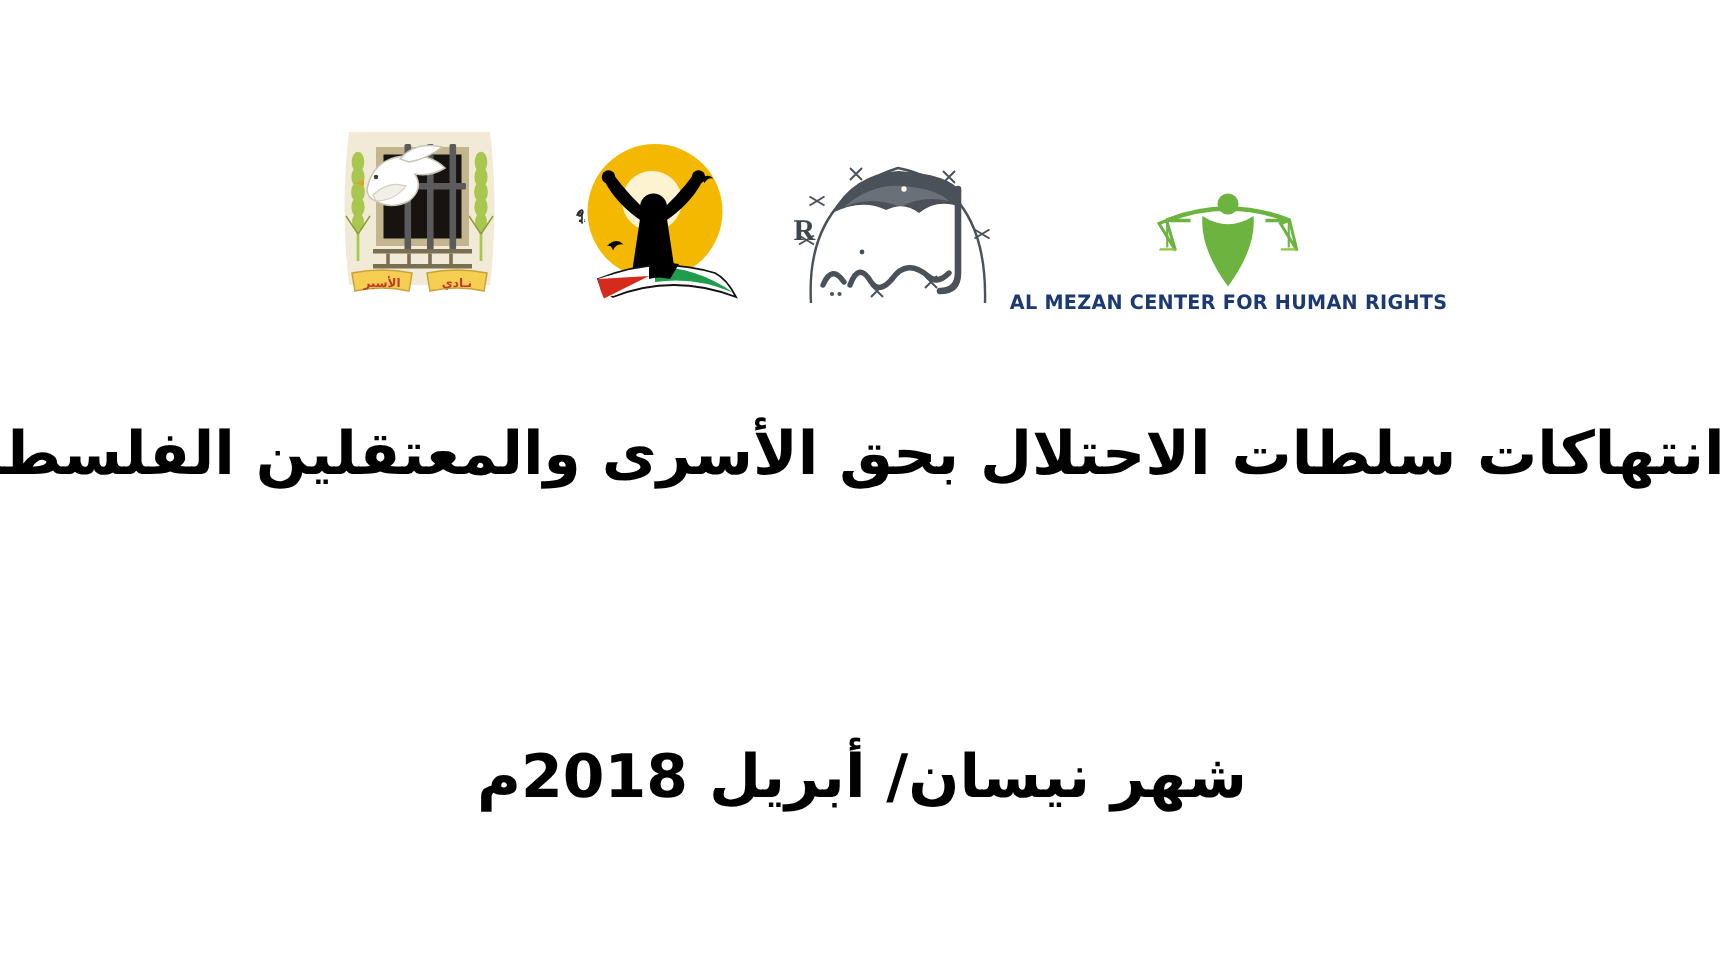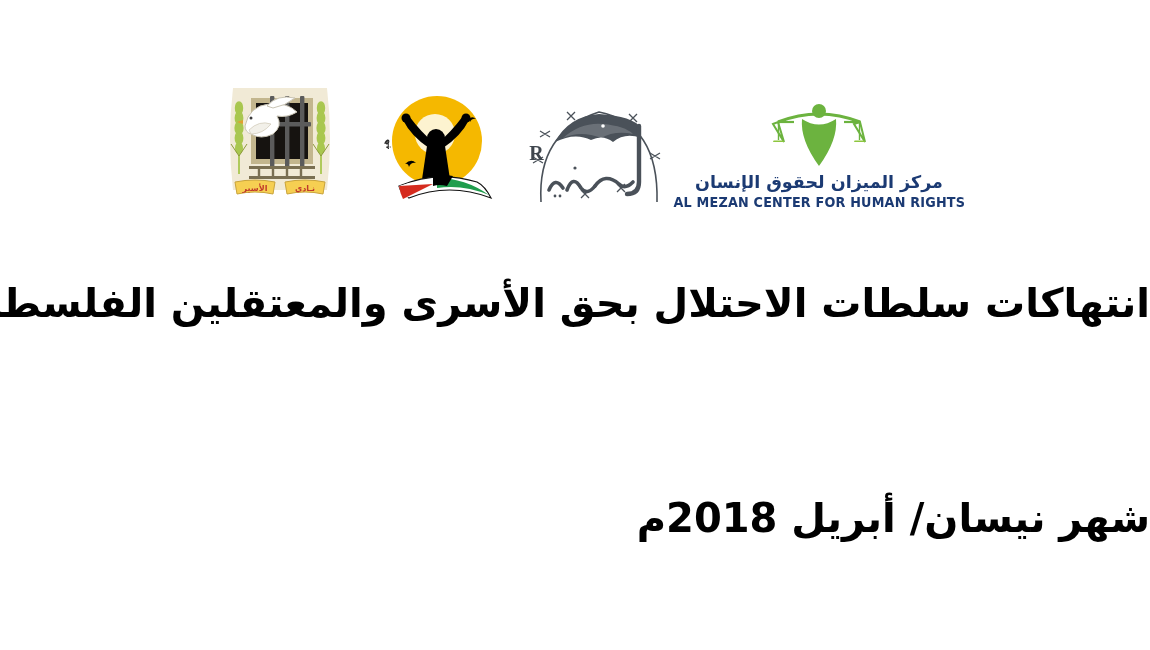--- a/index.html
+++ b/index.html
@@ -112,21 +112,21 @@
     font-weight: bold;
     line-height: 1.28;
     white-space: nowrap;
     letter-spacing: 0px;
   }
   .doc-date {
     position: absolute;
     left: 0;
     top: 493px;
     width: 1150px;
-    text-align: right;
+    text-align: center;
     direction: rtl;
     color: #000000;
     font-size: 40px;
     font-weight: bold;
     line-height: 1.28;
     white-space: nowrap;
   }
 </style>
 </head>
 <body>
@@ -149,21 +149,20 @@
         <path d="M90.6 38.5 L100.4 38.5 L101 40 L90 40 Z" fill="#8dc63f"></path>
         <path d="M95.5 20 L95.5 38" stroke="#6cb33f" stroke-width="1.4"></path>
 
         <path d="M14 20 Q55 4 96 20" stroke="#6cb33f" stroke-width="3" fill="none"></path>
 
         <circle cx="55" cy="9" r="7" fill="#6cb33f"></circle>
 
         <path d="M38 17 Q55 28 72 17 Q74 38 55 64 Q36 38 38 17 Z" fill="#6cb33f"></path>
         <path d="M55 30 Q48 45 55 61 Q62 45 55 30 Z" fill="#ffffff" opacity="0.0"></path>
       </svg>
-      <div class="mezan-ar">مركز الميزان لحقوق الإنسان</div>
       <div class="mezan-en">AL MEZAN CENTER FOR HUMAN RIGHTS</div>
     </div>
 
     <div class="logo logo-addameer">
       <svg class="addameer-svg" viewBox="0 0 146 112">
 
         <path d="M12 104 Q8 34 70 14 Q130 26 128 104" fill="none" stroke="#4a5159" stroke-width="1.6"></path>
 
         <g stroke="#4a5159" stroke-width="1.3">
           <path d="M9 62 l-5 -3 M9 62 l-5 3 M9 62 l5 -3 M9 62 l5 3"></path>

